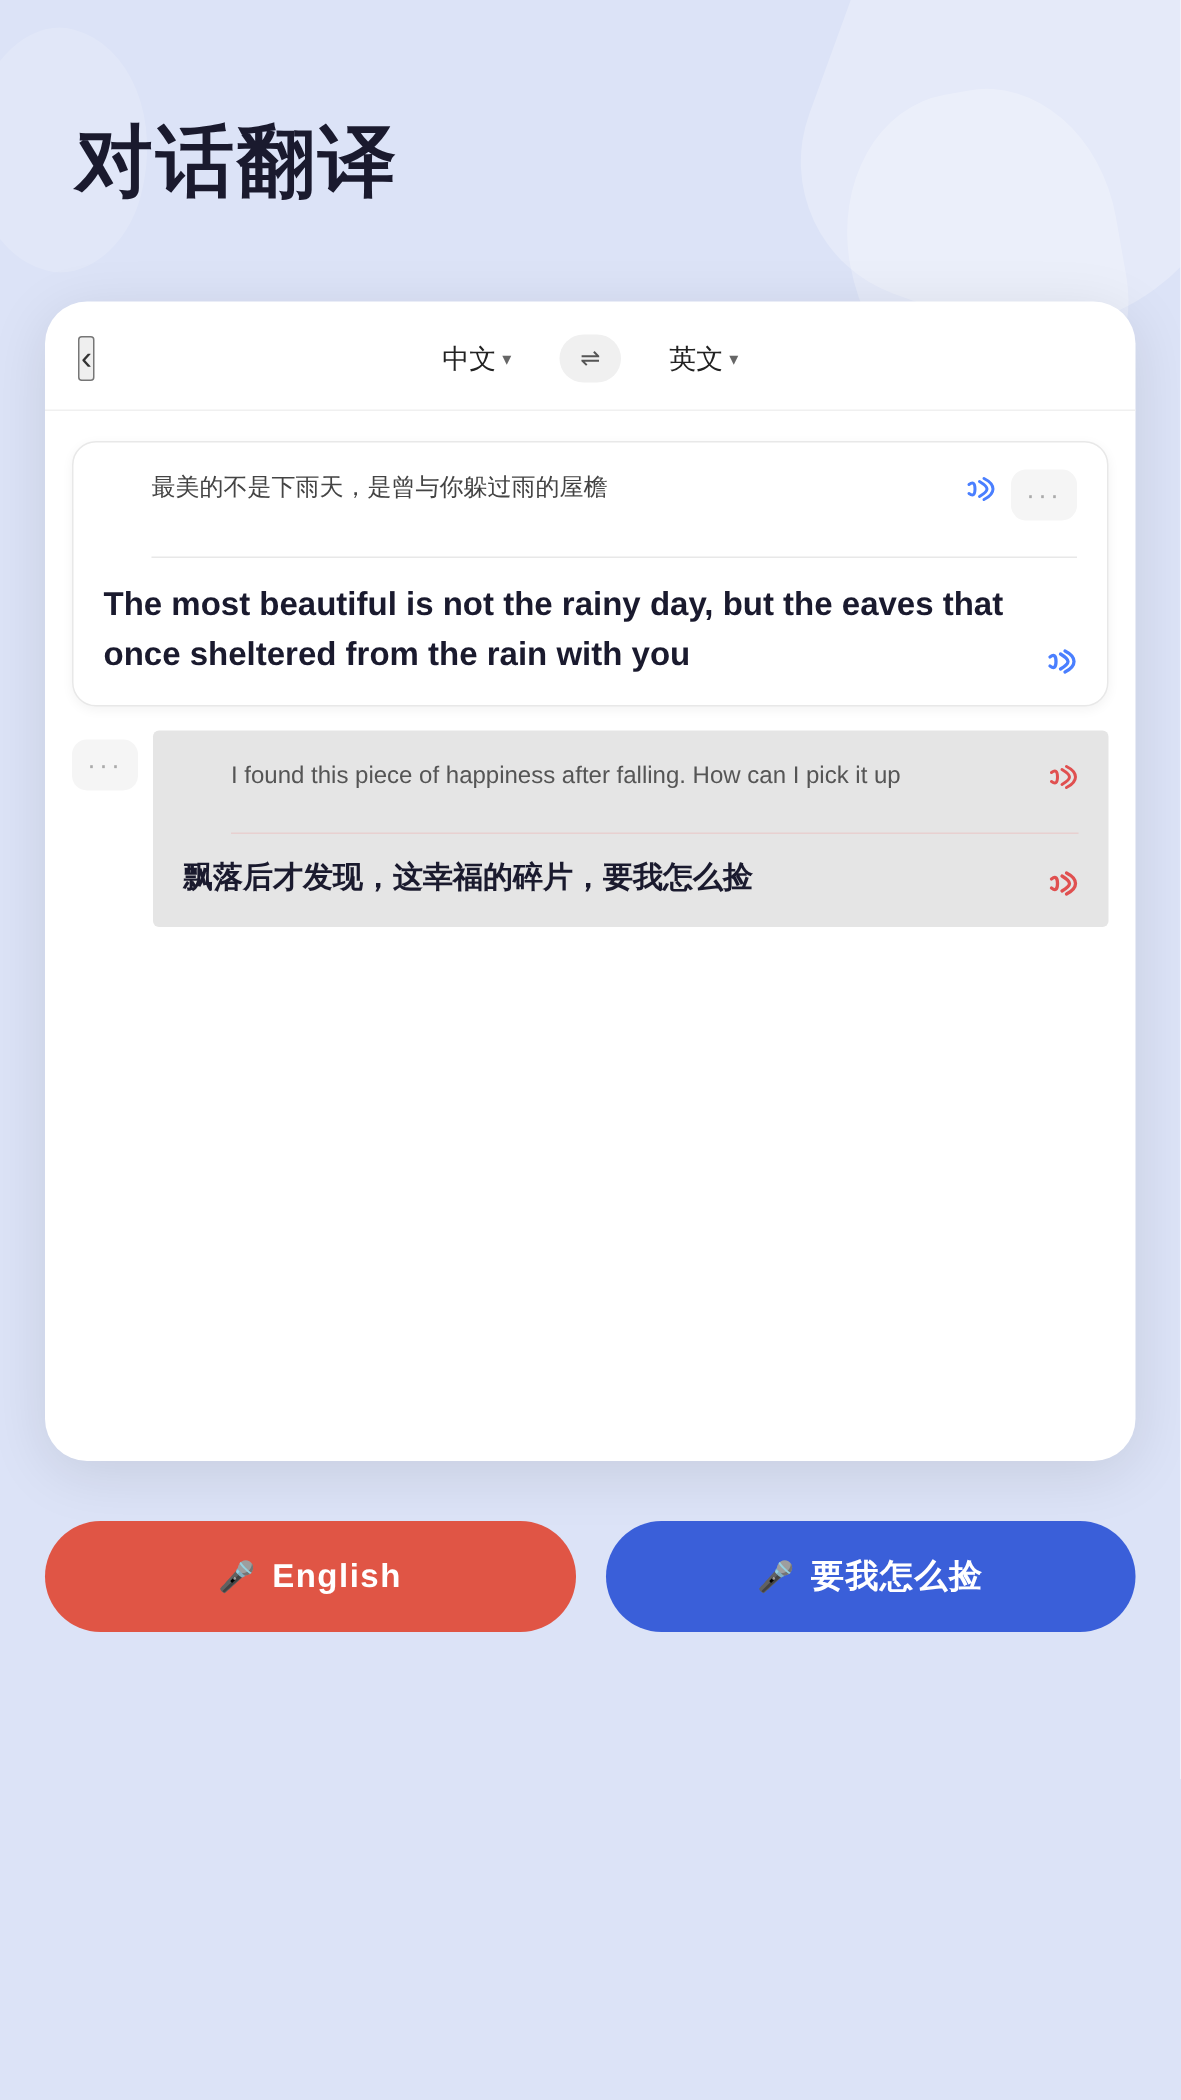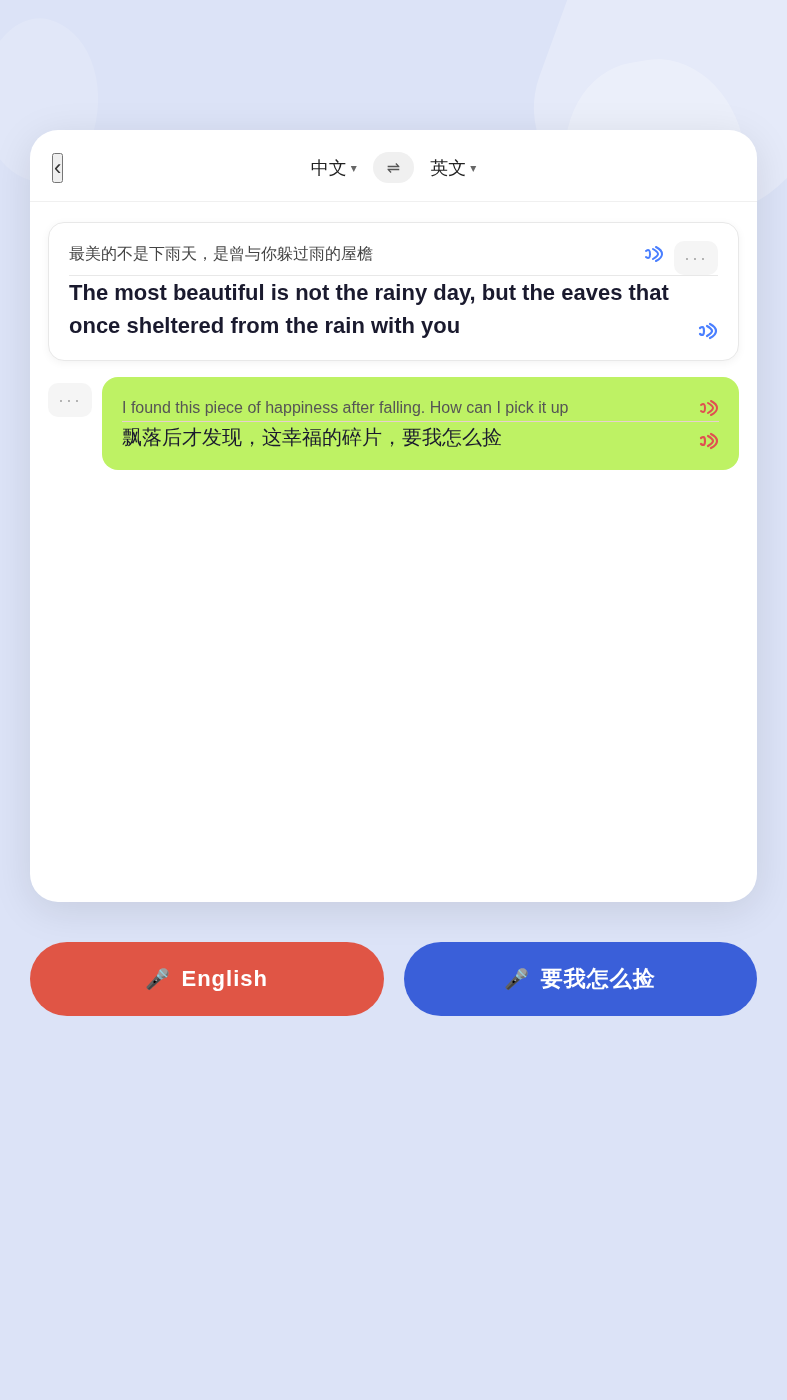--- a/index.html
+++ b/index.html
@@ -84,21 +84,21 @@
       position: absolute;
       left: 22px;
       font-size: 22px;
       color: #333;
       cursor: pointer;
       font-weight: 300;
     }
     .nav-lang-group {
       display: flex;
       align-items: center;
-      gap: 16px;
+      gap: 32px;
     }
     .nav-lang {
       font-size: 18px;
       color: #222;
       cursor: pointer;
       display: flex;
       align-items: center;
       gap: 4px;
     }
     .nav-lang .arrow-down {
@@ -139,22 +139,22 @@
       align-items: flex-start;
       gap: 10px;
     }
     .bubble-right-wrapper .more-btn {
       margin-top: 6px;
       flex-shrink: 0;
     }
 
     
     .bubble-right {
-      background: #bef264;
-      border-radius: 16px;
+      background: #e5e5e5;
+      border-radius: 4px;
       padding: 18px 20px;
       flex: 1;
     }
 
     .more-btn {
       background: #f5f5f5;
       border: none;
       border-radius: 10px;
       padding: 8px 10px;
       cursor: pointer;
@@ -163,47 +163,49 @@
       justify-content: center;
       color: #888;
       font-size: 16px;
       line-height: 1;
     }
 
     .message-original {
       font-size: 16px;
       color: #444;
       line-height: 1.6;
-      padding-bottom: 0;
+      padding-bottom: 24px;
       border-bottom: 1px solid #e8e8e8;
       display: flex;
       align-items: flex-start;
       justify-content: space-between;
       gap: 10px;
+      margin-left: 32px;
     }
     .message-original-text { flex: 1; }
     .message-original.pink-border {
       border-bottom: 1px solid #e8d0d0;
       color: #555;
     }
 
     .message-translated {
+      margin-top: 14px;
       font-size: 22px;
       font-weight: 700;
       color: #1a1a2e;
       line-height: 1.5;
       display: flex;
       align-items: flex-end;
       justify-content: space-between;
       gap: 10px;
     }
     .message-translated-text { flex: 1; }
     .message-translated.small-text {
       font-size: 20px;
-      font-weight: 400;
+      font-weight: 700;
       color: #1a1a2e;
     }
 
     
     .sound-icon {
       display: inline-flex;
       align-items: center;
       justify-content: center;
       color: #4a7fff;
       font-size: 20px;
@@ -271,20 +273,21 @@
     }
   </style>
 </head>
 <body>
 
 <div class="bg-shape bg-shape-1"></div>
 <div class="bg-shape bg-shape-2"></div>
 <div class="bg-shape bg-shape-3"></div>
 
 <div class="header">
+  <div class="header-title">对话翻译</div>
 </div>
 
 <div class="main-card">
 
   <div class="nav-bar">
     <button class="nav-back">‹</button>
     <div class="nav-lang-group">
       <div class="nav-lang">
         <span>中文</span>
         <span class="arrow-down">▾</span>

